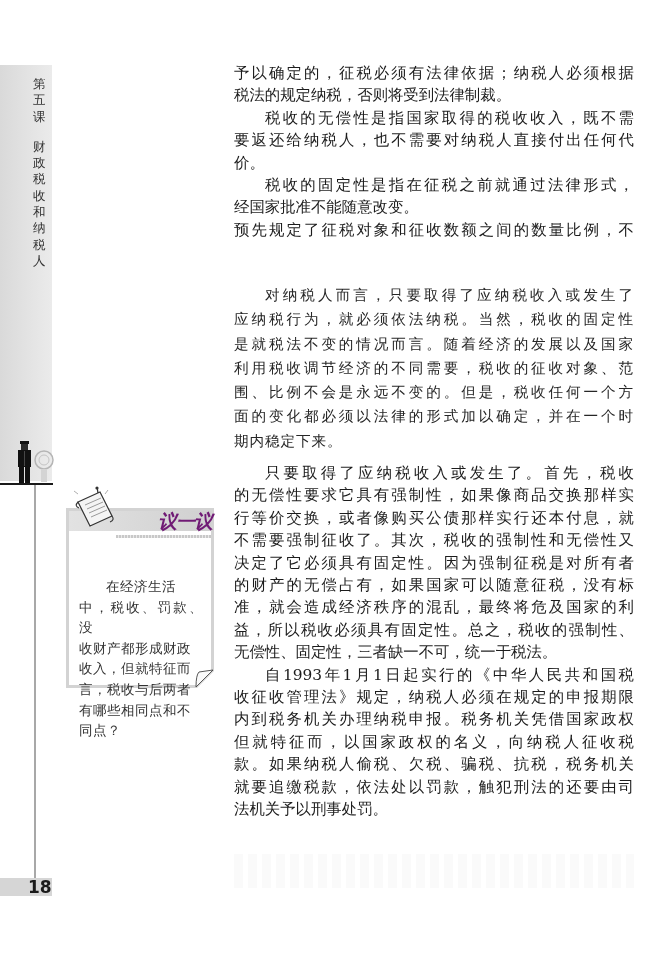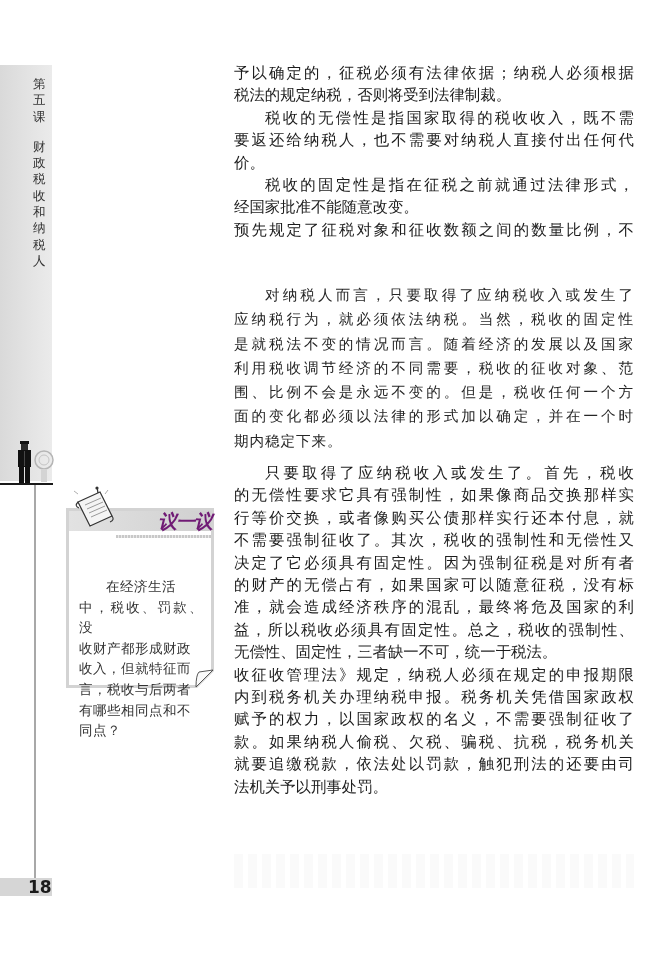--- a/index.html
+++ b/index.html
@@ -192,21 +192,22 @@
 <div class="main2" id="block2">
     <span class="line ind">只要取得了应纳税收入或发生了。首先，税收</span>
     <span class="line">的无偿性要求它具有强制性，如果像商品交换那样实</span>
     <span class="line">行等价交换，或者像购买公债那样实行还本付息，就</span>
     <span class="line">不需要强制征收了。其次，税收的强制性和无偿性又</span>
     <span class="line">决定了它必须具有固定性。因为强制征税是对所有者</span>
     <span class="line">的财产的无偿占有，如果国家可以随意征税，没有标</span>
     <span class="line">准，就会造成经济秩序的混乱，最终将危及国家的利</span>
     <span class="line">益，所以税收必须具有固定性。总之，税收的强制性、</span>
     <span class="line last">无偿性、固定性，三者缺一不可，统一于税法。</span>
+    <span class="line ind">自1993年1月1日起实行的《中华人民共和国税</span>
     <span class="line">收征收管理法》规定，纳税人必须在规定的申报期限</span>
     <span class="line">内到税务机关办理纳税申报。税务机关凭借国家政权</span>
-    <span class="line">赋予的权力，以国家政权的名义，不需要强制征收了</span>
+    <span class="line">但就特征而，以国家政权的名义，向纳税人征收税</span>
     <span class="line">款。如果纳税人偷税、欠税、骗税、抗税，税务机关</span>
     <span class="line">就要追缴税款，依法处以罚款，触犯刑法的还要由司</span>
     <span class="line last">法机关予以刑事处罚。</span>
   </div>
 
 <div class="bleed"></div>
 
 </body></html>

